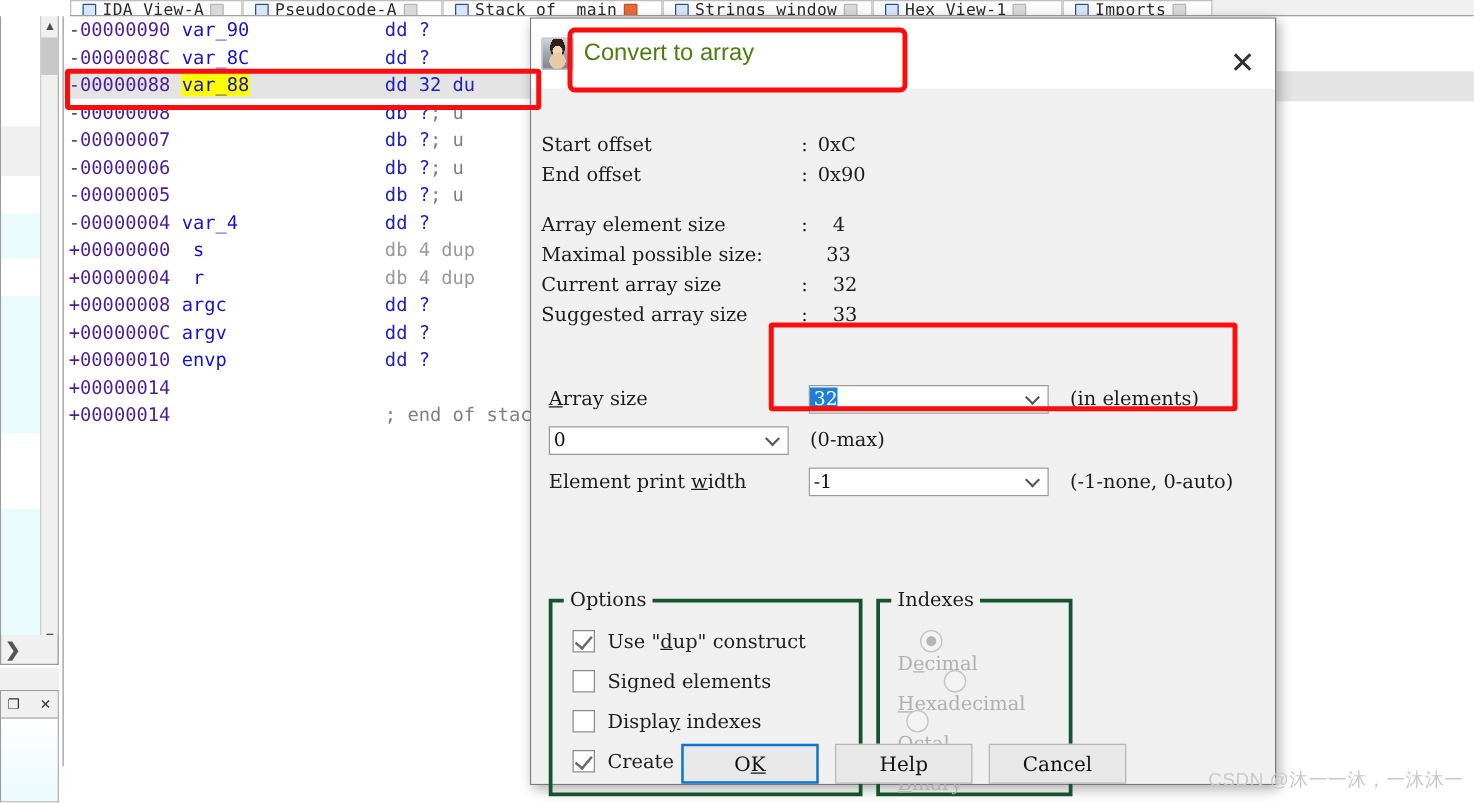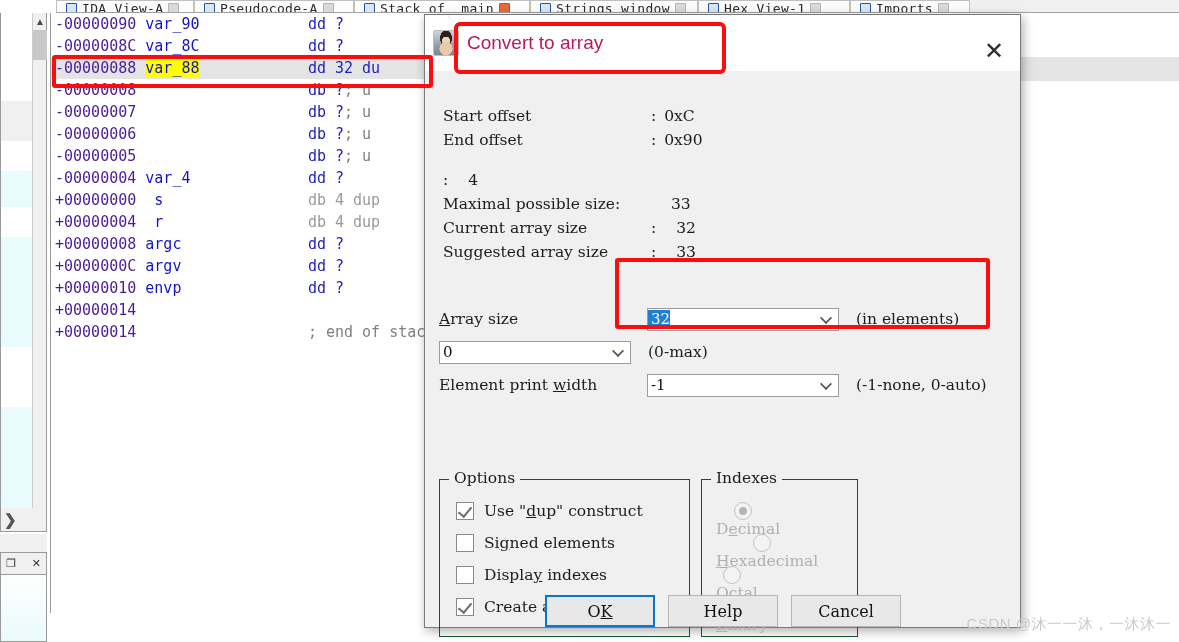--- a/index.html
+++ b/index.html
@@ -106,33 +106,33 @@
   .dlg-icon {
     width: 26px; height: 26px; flex: none; margin-right: 8px; border-radius: 2px;
     background:
       radial-gradient(circle at 50% 74%, #e8c9a8 0 30%, rgba(0,0,0,0) 31%),
       radial-gradient(circle at 50% 40%, #f0d5b6 0 21%, rgba(0,0,0,0) 22%),
       radial-gradient(ellipse at 50% 30%, #2e2018 0 34%, rgba(0,0,0,0) 35%),
       linear-gradient(180deg, #cfd4da 0%, #9aa2ac 55%, #7d858f 100%);
     border: 1px solid #b9bcc0;
   }
   .dlg-titletext {
-    font-family: "Liberation Sans", sans-serif; font-size: 19px; color: #be185d;
+    font-family: "Liberation Sans", sans-serif; font-size: 19px; color: #4d7c0f;
   }
   .dlg-close {
     position: absolute; right: 12px; top: 22px; width: 28px; height: 28px;
     display: flex; align-items: center; justify-content: center;
     font-size: 24px; color: #303030; line-height: 1; cursor: pointer;
   }
   .dlg-body {
     position: absolute; left: 0; top: 56px; width: 595px; height: 556px;
     background: #f0f0f0;
   }
   .info {
-    position: absolute; left: 18px; top: 36px; width: 420px;
+    position: absolute; left: 8px; top: 36px; width: 420px;
     font-family: "DejaVu Serif", serif; font-size: 15.5px; color: #1c1c1c;
   }
   .info .line { height: 24px; display: flex; white-space: pre; }
   .info .ilabel { width: 208px; }
   .info .ival { }
   .info .spacer { height: 16px; }
   .info .num { padding-left: 8px; }
 
   .fields { position: absolute; left: 14px; top: 232px; width: 560px; }
   .frow { height: 32px; display: flex; align-items: center; margin-bottom: 1px; }
@@ -151,21 +151,21 @@
     position: absolute; right: 7px; top: 4px; width: 10px; height: 10px;
     border-right: 2px solid #555; border-bottom: 2px solid #555;
     transform: rotate(45deg) scale(.85);
   }
   .suffix {
     margin-left: 17px; font-family: "DejaVu Serif", serif; font-size: 15.5px; color: #1c1c1c;
     white-space: pre;
   }
 
   .group {
-    position: absolute; border: 1px solid #14532d; background: transparent;
+    position: absolute; border: 3px solid #14532d; background: transparent;
   }
   .group > .glabel {
     position: absolute; top: -11px; left: 9px; background: #f0f0f0; padding: 0 5px;
     font-family: "DejaVu Serif", serif; font-size: 15.5px; color: #1c1c1c;
   }
   .group.g1 { left: 14px; top: 408px; width: 251px; height: 158px; }
   .group.g2 { left: 276px; top: 408px; width: 157px; height: 158px; }
   .group.g2 > .glabel { color: #1c1c1c; }
 
   .chk { position: absolute; display: flex; align-items: center; }
@@ -318,20 +318,21 @@
           <span>:</span>
           <span class="ival num">0xC</span>
         </div>
         <div class="line">
           <span class="ilabel">End offset</span>
           <span>:</span>
           <span class="ival num">0x90</span>
         </div>
         <div class="spacer"></div>
         <div class="line">
+          <span class="ilabel">Array element size</span>
           <span>:</span>
           <span class="ival num" style="padding-left:20px;">4</span>
         </div>
         <div class="line">
           <span class="ilabel">Maximal possible size:</span>
           <span class="ival num" style="padding-left:20px;">33</span>
         </div>
         <div class="line">
           <span class="ilabel">Current array size</span>
           <span>:</span>

